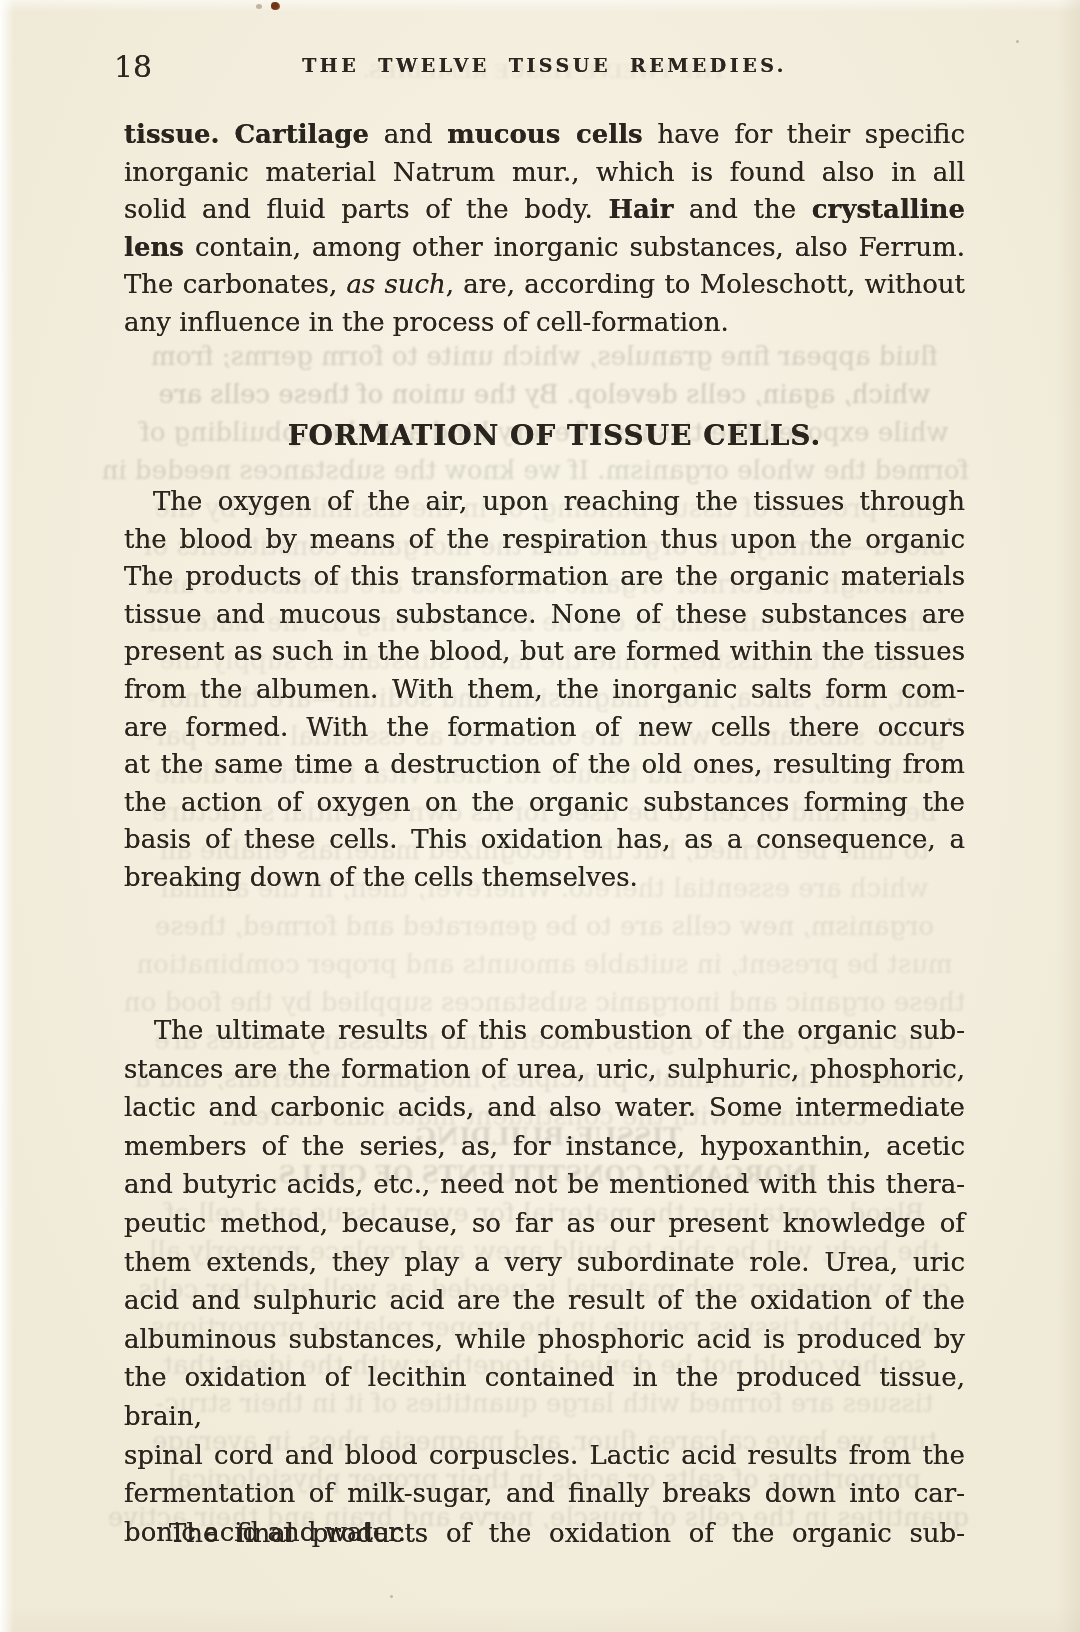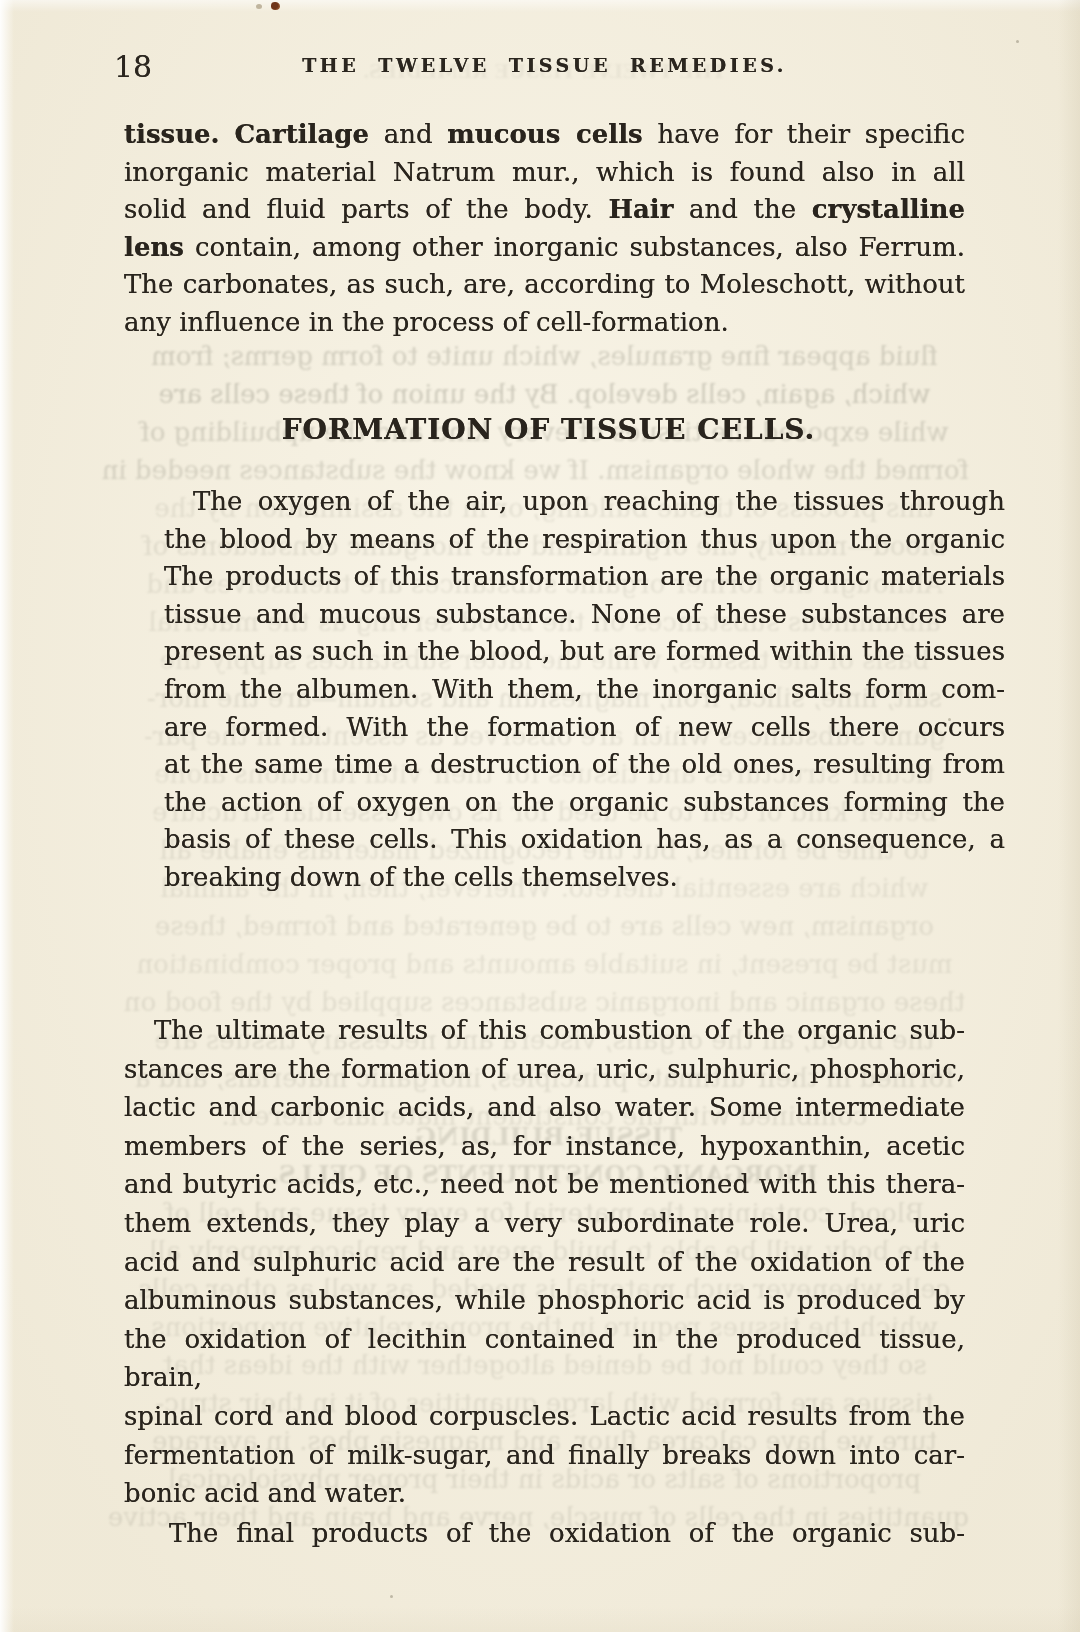--- a/index.html
+++ b/index.html
@@ -34,44 +34,44 @@
     text-align:center;font-size:19px;font-weight:bold;line-height:26px;
     letter-spacing:3.5px;word-spacing:9px;color:#2b261f;
     text-shadow:0 0 .5px rgba(43,38,31,.8);
   }
   .page-number{
     position:absolute;top:50px;left:114px;
     font-size:30px;line-height:34px;color:#2b261f;
     text-shadow:0 0 .5px rgba(43,38,31,.8);
   }
   .section-heading{
-    position:absolute;top:409px;left:124px;width:841px;margin:4px;
+    position:absolute;top:409px;left:124px;width:841px;margin:10px;
     text-align:center;font-size:28px;font-weight:bold;line-height:34px;
     letter-spacing:1px;color:#29241d;
     text-shadow:0 0 .6px rgba(41,36,29,.85);
   }
   .para{
     position:absolute;left:124px;width:841px;
     font-size:26px;color:#29241d;
     text-shadow:0 0 .55px rgba(41,36,29,.8);
   }
   .para .tline{
     line-height:var(--lh);
     text-align:justify;text-align-last:justify;
     white-space:normal;
   }
   .para .tline:first-child{text-indent:var(--ind,0px);}
   .para .tline.plast{text-align-last:left;}
   .para.cont .tline.plast{text-align-last:justify;}
   .p1{top:116px;--lh:37.6px;--ind:0px;}
-  .p2{top:483px;margin-left:40px;--lh:37.6px;--ind:29px;}
+  .p2{top:483px;--lh:37.6px;--ind:29px;}
   .p3{top:1011px;--lh:38.6px;--ind:30px;}
   .p4{top:1514px;--lh:38px;--ind:45px;}
   .seg-b{font-weight:bold;}
-  .seg-i{margin-top:39px;}
+  .seg-i{font-style:italic;margin-top:39px;}
   
   .stain-brown{
     position:absolute;left:271px;top:2px;width:9px;height:8px;border-radius:50% 60% 55% 50%;
     background:radial-gradient(circle at 40% 45%, #6f3518 0 45%, #9a5a30 75%, rgba(154,90,48,0) 100%);
   }
   .stain-gray{
     position:absolute;left:256px;top:4px;width:6px;height:5px;border-radius:50%;
     background:#b6aa92;opacity:.85;
   }
   .speck{position:absolute;width:3px;height:3px;border-radius:50%;background:#8c8572;opacity:.5;}
@@ -150,20 +150,21 @@
       <div class="tline"><span>basis of these cells. This oxidation has, as a consequence, a</span></div>
       <div class="tline plast"><span>breaking down of the cells themselves.</span></div>
     </section>
 
   <section class="para p3">
       <div class="tline"><span>The ultimate results of this combustion of the organic sub-</span></div>
       <div class="tline"><span>stances are the formation of urea, uric, sulphuric, phosphoric,</span></div>
       <div class="tline"><span>lactic and carbonic acids, and also water. Some intermediate</span></div>
       <div class="tline"><span>members of the series, as, for instance, hypoxanthin, acetic</span></div>
       <div class="tline"><span>and butyric acids, etc., need not be mentioned with this thera-</span></div>
+      <div class="tline"><span>peutic method, because, so far as our present knowledge of</span></div>
       <div class="tline"><span>them extends, they play a very subordinate role. Urea, uric</span></div>
       <div class="tline"><span>acid and sulphuric acid are the result of the oxidation of the</span></div>
       <div class="tline"><span>albuminous substances, while phosphoric acid is produced by</span></div>
       <div class="tline"><span>the oxidation of lecithin contained in the produced tissue, brain,</span></div>
       <div class="tline"><span>spinal cord and blood corpuscles. Lactic acid results from the</span></div>
       <div class="tline"><span>fermentation of milk-sugar, and finally breaks down into car-</span></div>
       <div class="tline plast"><span>bonic acid and water.</span></div>
     </section>
 
   <section class="para p4 cont">

